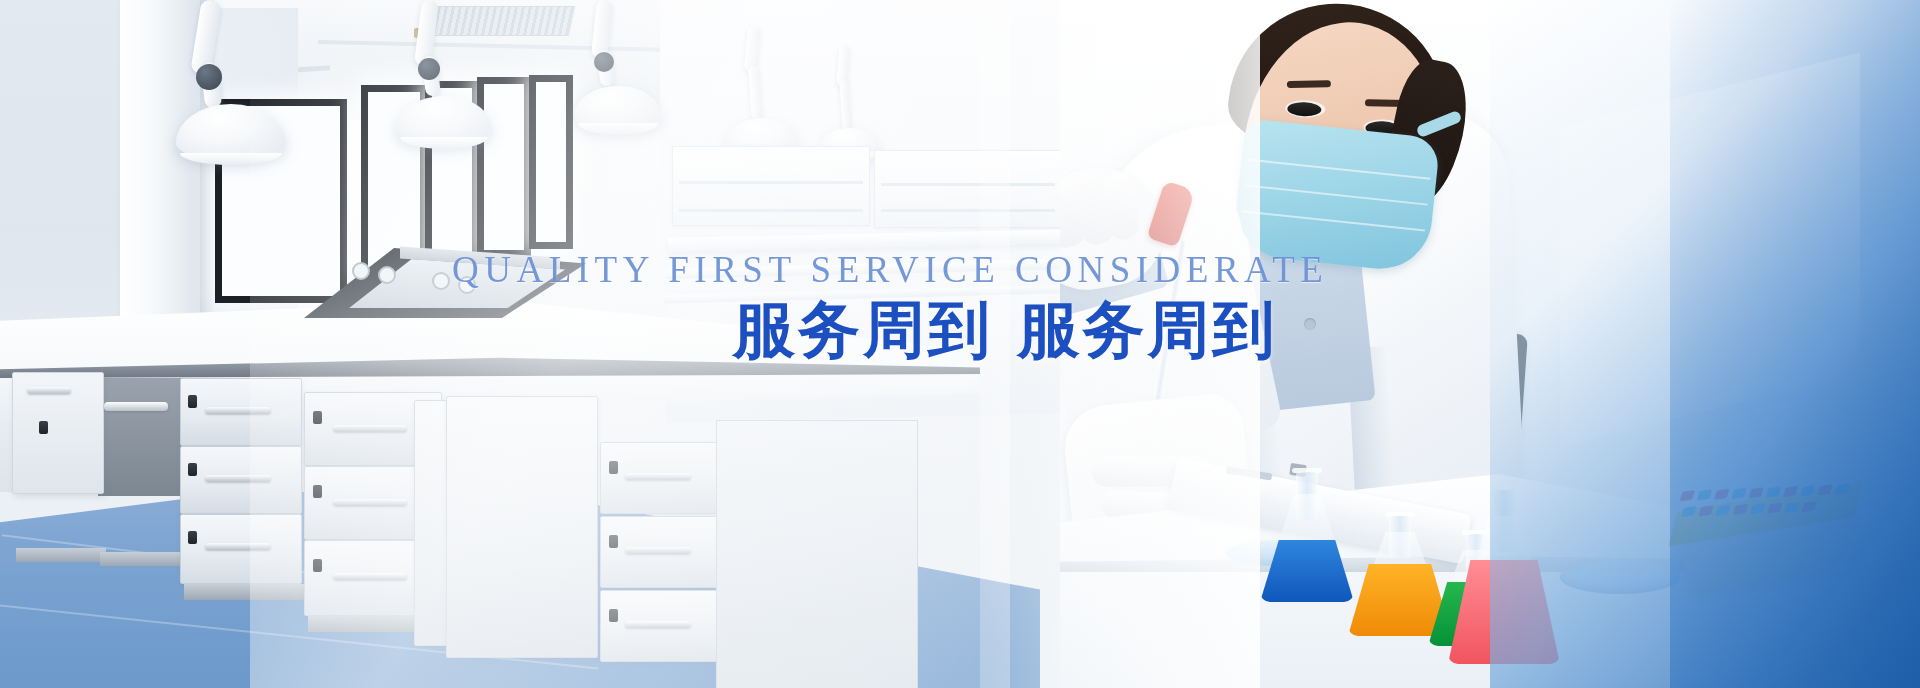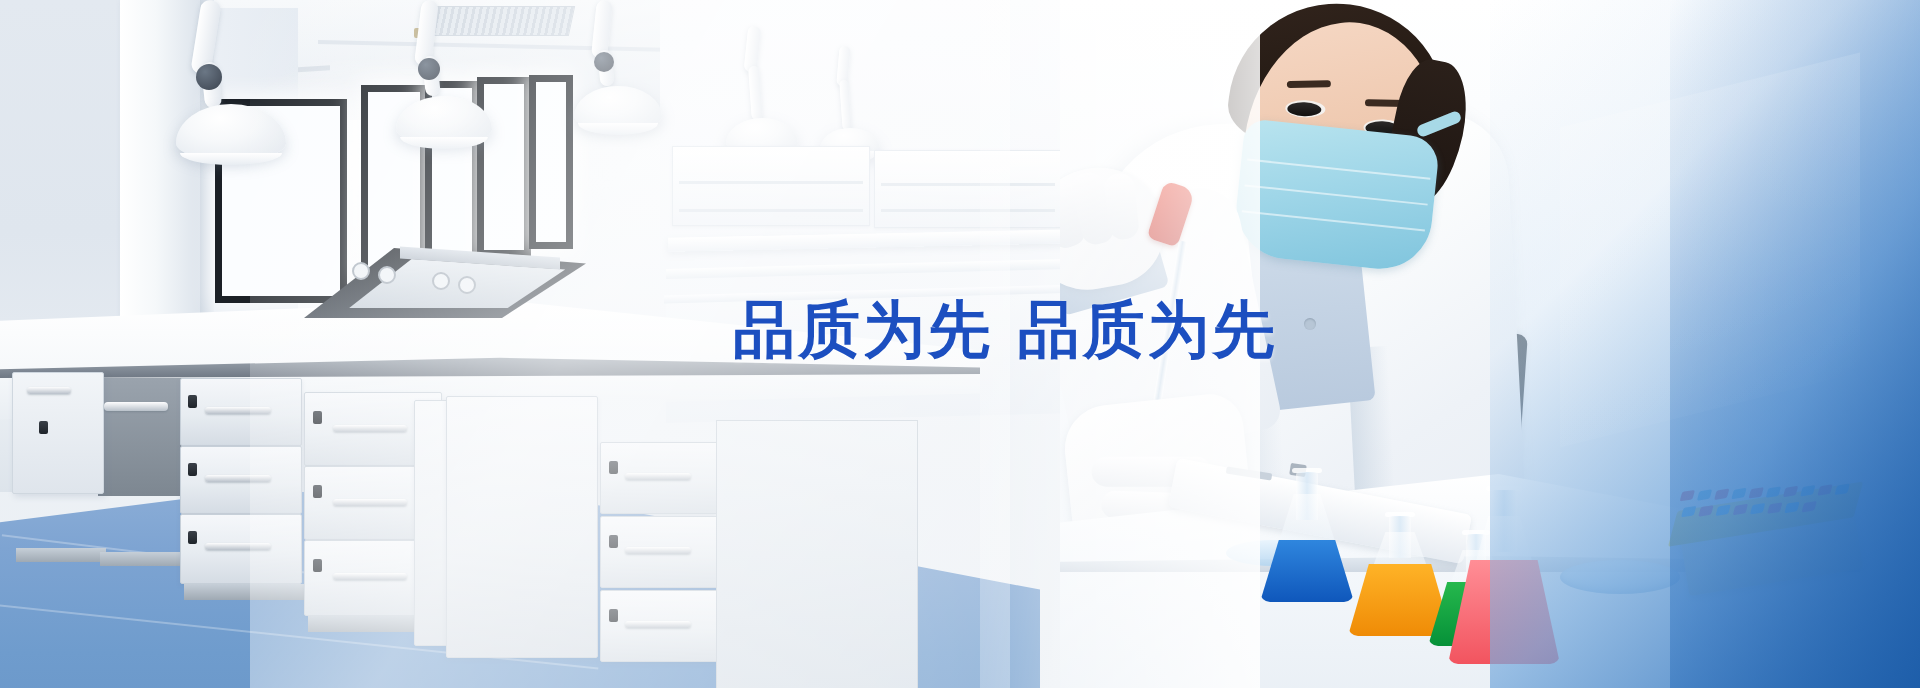--- a/index.html
+++ b/index.html
@@ -597,18 +597,19 @@
     </div>
 
     <div class="blue-panel"></div>
     <div class="blue-panel2"></div>
     <div class="blue-facet"></div>
   </div>
 
   <div class="haze2"></div>
 
   <div class="overlay">
-
-    <div class="cn-head">品质为先 品质为先</div>
+    <div class="eng-line">QUALITY FIRST SERVICE CONSIDERATE</div>
+
+    <div class="cn-head">服务周到 服务周到</div>
 
   </div>
 
 </div>
 
 </body></html>

